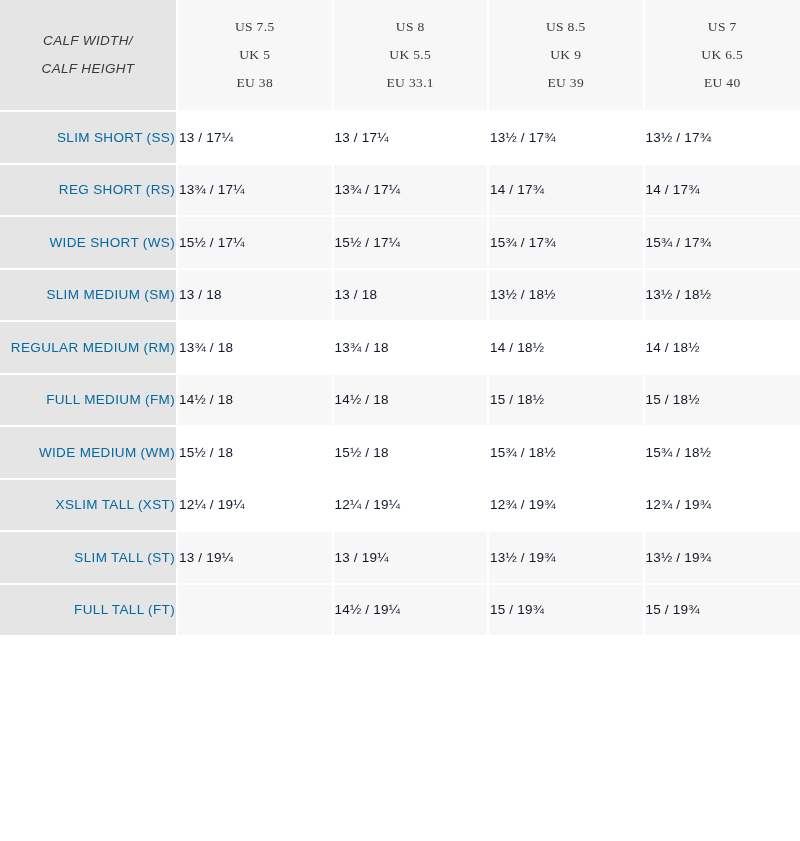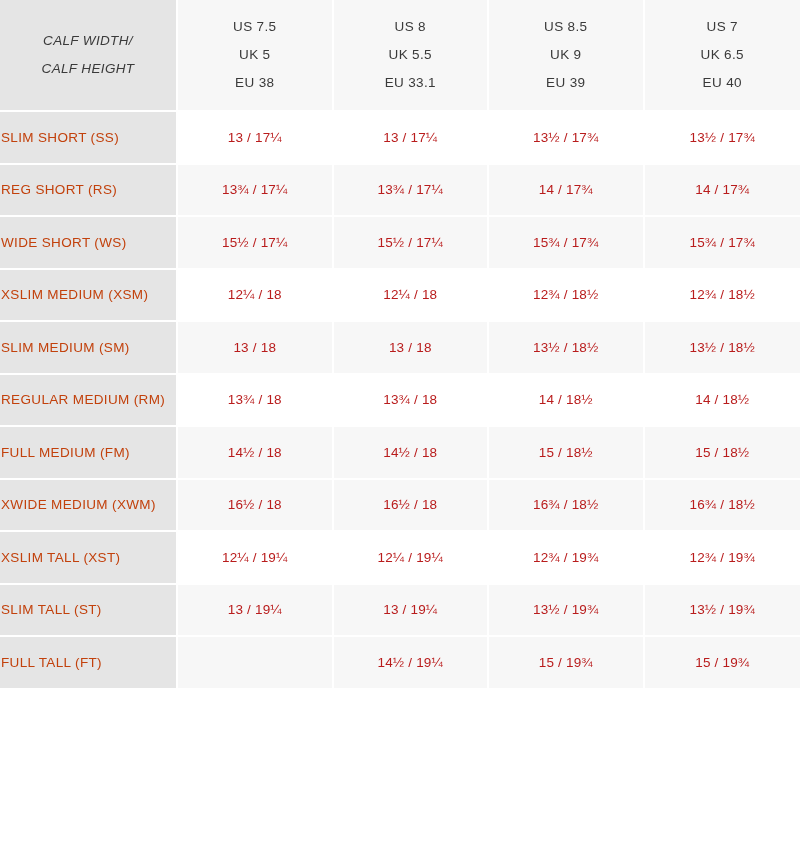--- a/index.html
+++ b/index.html
@@ -42,47 +42,47 @@
   .hdr-label {
     background: #e5e5e5;
     line-height: 2.05;
     border-right: 2px solid #ffffff;
     font-style: italic;
   }
   .hdr-size {
     background: #f7f7f7;
     line-height: 2.05;
     border-right: 2px solid #ffffff;
+    font-family: Liberation Serif, serif;
   }
   .hdr-size:last-child { border-right: none; }
 
   .hdr-label .hl { display: block; }
   .hdr-size .sl  { display: block; }
 
   
   td.lbl {
     background: #e5e5e5;
     height: 48.5px;
     vertical-align: middle;
-    text-align: left;
+    text-align: right;
     font-size: 13.5px;
     letter-spacing: 0.35px;
-    color: #c2410c;
+    color: #0369a1;
     border-bottom: 2px solid #ffffff;
     border-right: 2px solid #ffffff;
     white-space: nowrap;
   }
 
   td.val {
     height: 48.5px;
     vertical-align: middle;
-    text-align: center;
     font-size: 13.5px;
     letter-spacing: 0.2px;
-    color: #b91c1c;
+    color: #0f172a;
     border-bottom: 2px solid #ffffff;
     border-right: 2px solid #ffffff;
     background: #ffffff;
     white-space: nowrap;
   }
   td.val:last-child { border-right: none; }
 
   tr.striped td.val { background: #f7f7f7; }
 
   tbody tr:last-child td { border-bottom: none; }
@@ -143,27 +143,20 @@
         <td class="val">14 / 17¾</td>
         <td class="val">14 / 17¾</td>
       </tr>
       <tr class="striped">
         <td class="lbl">WIDE SHORT (WS)</td>
         <td class="val">15½ / 17¼</td>
         <td class="val">15½ / 17¼</td>
         <td class="val">15¾ / 17¾</td>
         <td class="val">15¾ / 17¾</td>
       </tr>
-      <tr>
-        <td class="lbl">XSLIM MEDIUM (XSM)</td>
-        <td class="val">12¼ / 18</td>
-        <td class="val">12¼ / 18</td>
-        <td class="val">12¾ / 18½</td>
-        <td class="val">12¾ / 18½</td>
-      </tr>
       <tr class="striped">
         <td class="lbl">SLIM MEDIUM (SM)</td>
         <td class="val">13 / 18</td>
         <td class="val">13 / 18</td>
         <td class="val">13½ / 18½</td>
         <td class="val">13½ / 18½</td>
       </tr>
       <tr>
         <td class="lbl">REGULAR MEDIUM (RM)</td>
         <td class="val">13¾ / 18</td>
@@ -171,26 +164,26 @@
         <td class="val">14 / 18½</td>
         <td class="val">14 / 18½</td>
       </tr>
       <tr class="striped">
         <td class="lbl">FULL MEDIUM (FM)</td>
         <td class="val">14½ / 18</td>
         <td class="val">14½ / 18</td>
         <td class="val">15 / 18½</td>
         <td class="val">15 / 18½</td>
       </tr>
-      <tr class="striped">
-        <td class="lbl">XWIDE MEDIUM (XWM)</td>
-        <td class="val">16½ / 18</td>
-        <td class="val">16½ / 18</td>
-        <td class="val">16¾ / 18½</td>
-        <td class="val">16¾ / 18½</td>
+      <tr>
+        <td class="lbl">WIDE MEDIUM (WM)</td>
+        <td class="val">15½ / 18</td>
+        <td class="val">15½ / 18</td>
+        <td class="val">15¾ / 18½</td>
+        <td class="val">15¾ / 18½</td>
       </tr>
       <tr>
         <td class="lbl">XSLIM TALL (XST)</td>
         <td class="val">12¼ / 19¼</td>
         <td class="val">12¼ / 19¼</td>
         <td class="val">12¾ / 19¾</td>
         <td class="val">12¾ / 19¾</td>
       </tr>
       <tr class="striped">
         <td class="lbl">SLIM TALL (ST)</td>

